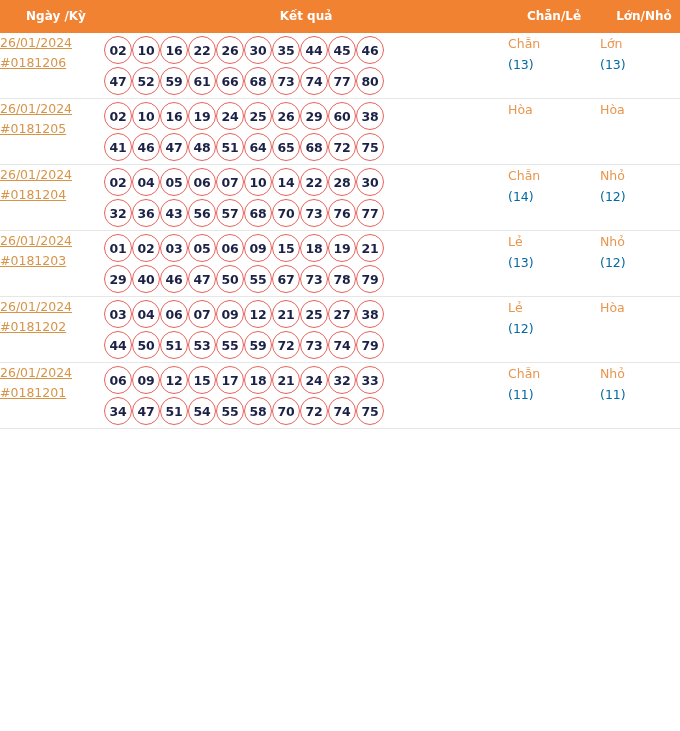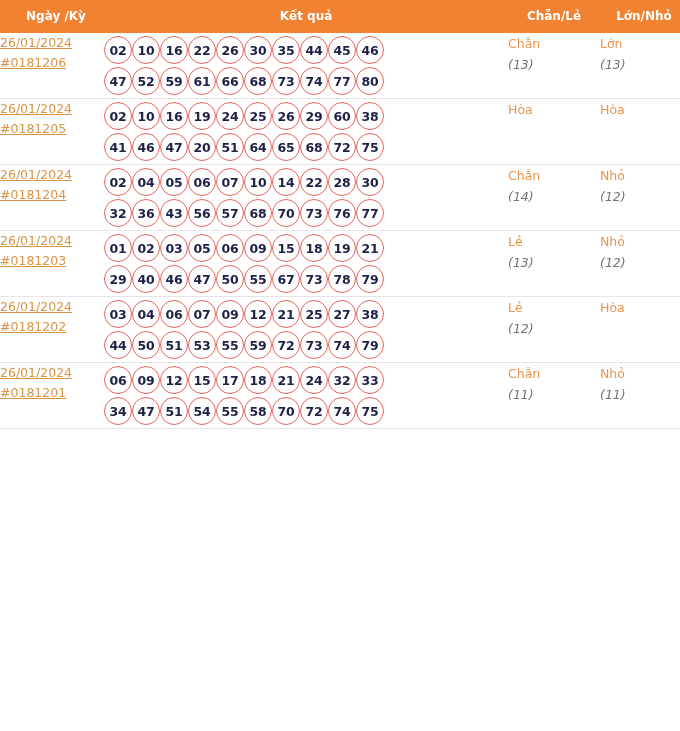--- a/index.html
+++ b/index.html
@@ -85,22 +85,21 @@
     text-align: left;
     padding: 14px 2px 12px 2px;
     font-size: 12.5px;
     line-height: 1.68;
     color: #e8954e;
     white-space: nowrap;
   }
   .verdict { display: block; }
   .verdict-count {
     display: block;
-    color: #737373;
-    font-style: italic;
+    color: #0369a1;
   }
   .verdict-count:empty { display: none; }
 </style>
 </head>
 <body>
 
 <table class="results-table">
   <thead>
     <tr class="table-head">
       <th class="col-date">Ngày /Kỳ</th>
@@ -165,21 +164,21 @@
             <span class="ball">25</span>
             <span class="ball">26</span>
             <span class="ball">29</span>
             <span class="ball">60</span>
             <span class="ball">38</span>
           </div>
           <div class="ball-row">
             <span class="ball">41</span>
             <span class="ball">46</span>
             <span class="ball">47</span>
-            <span class="ball">20</span>
+            <span class="ball">48</span>
             <span class="ball">51</span>
             <span class="ball">64</span>
             <span class="ball">65</span>
             <span class="ball">68</span>
             <span class="ball">72</span>
             <span class="ball">75</span>
           </div>
         </td>
         <td class="cell-parity">
           <span class="verdict">Hòa</span>

